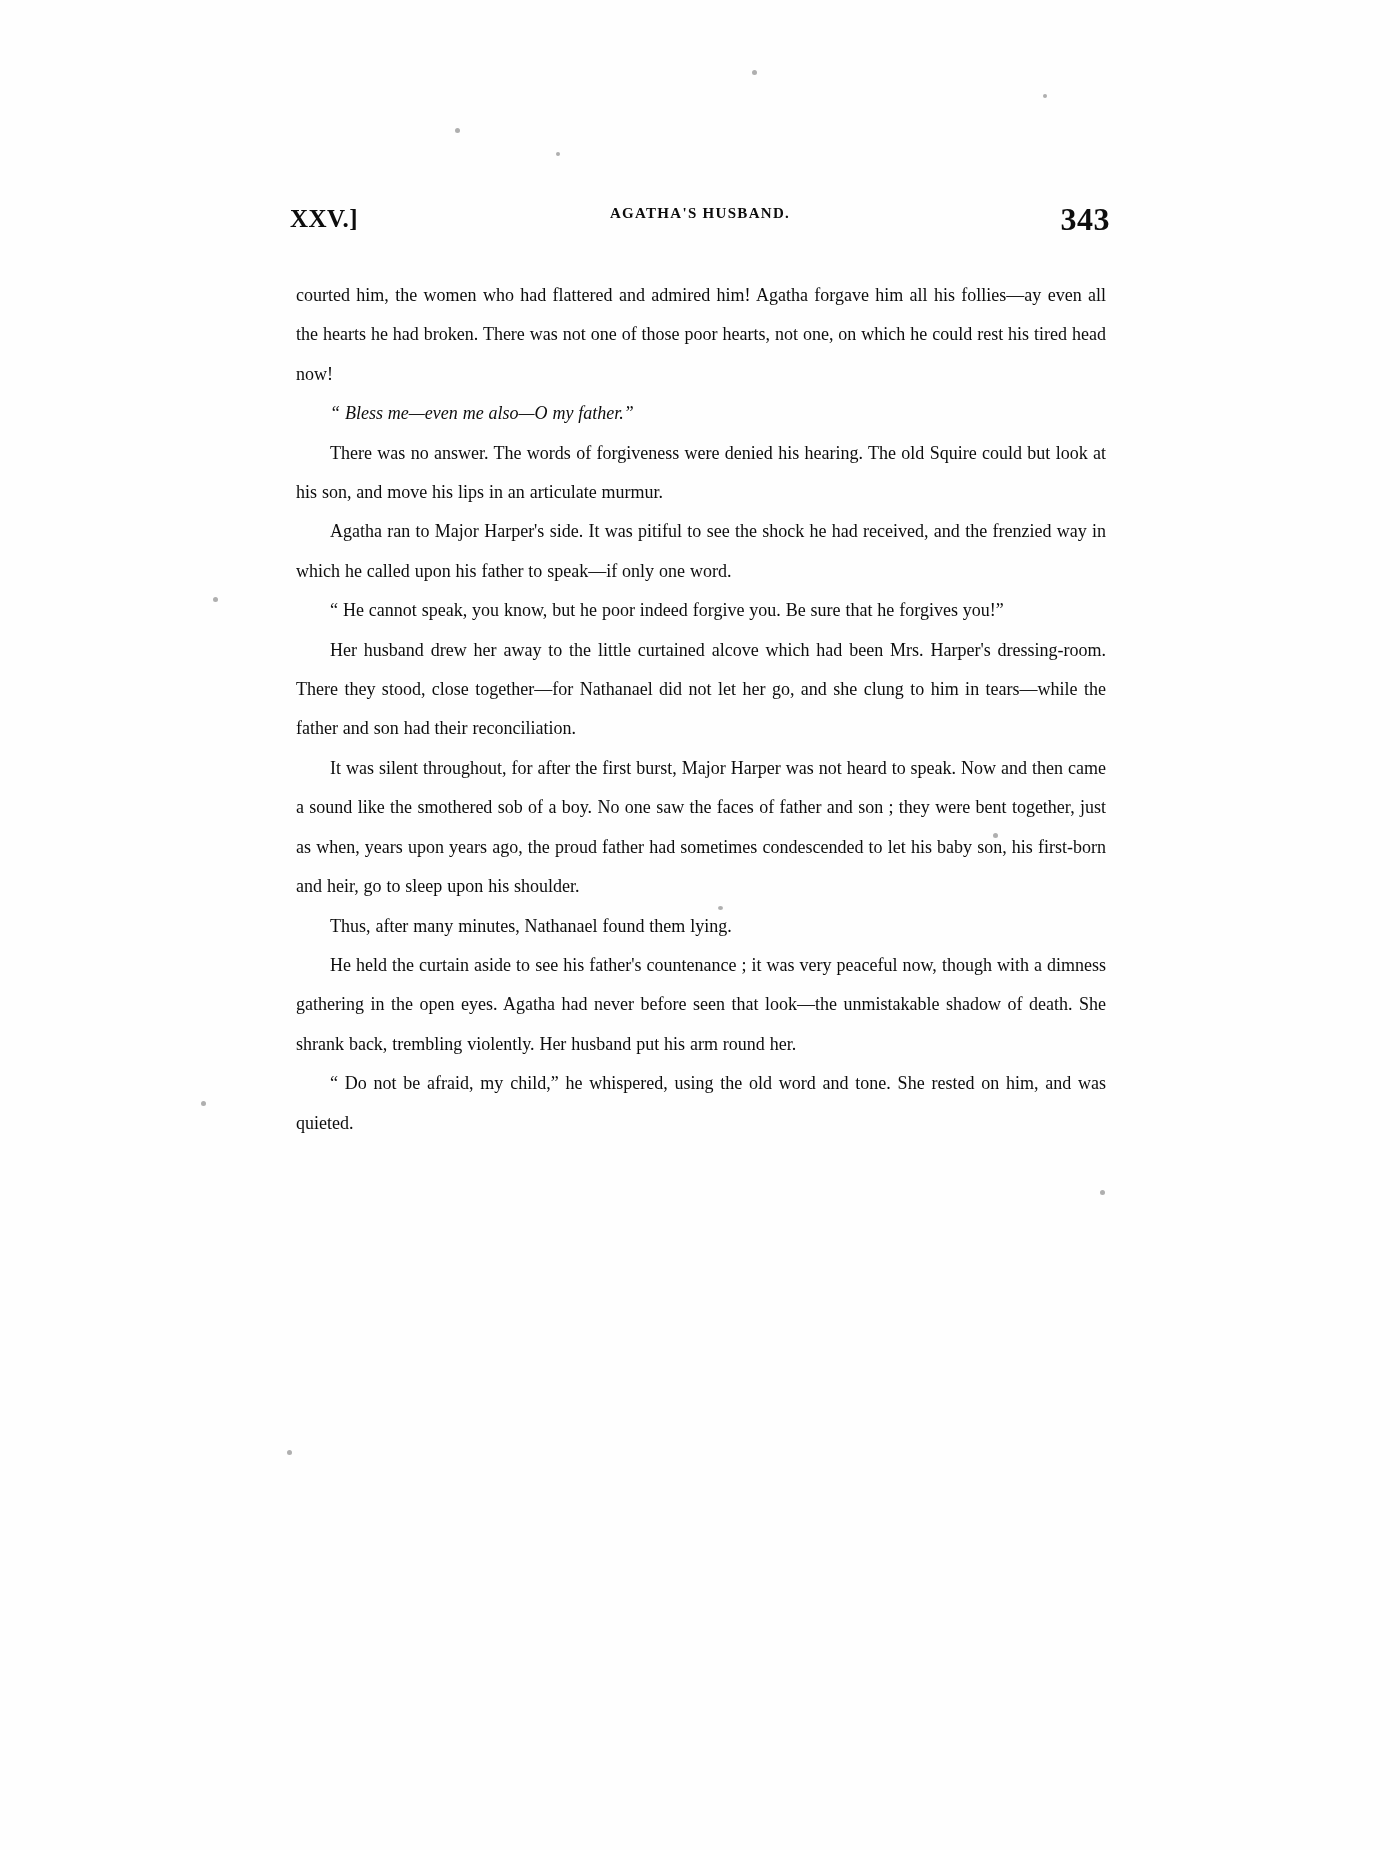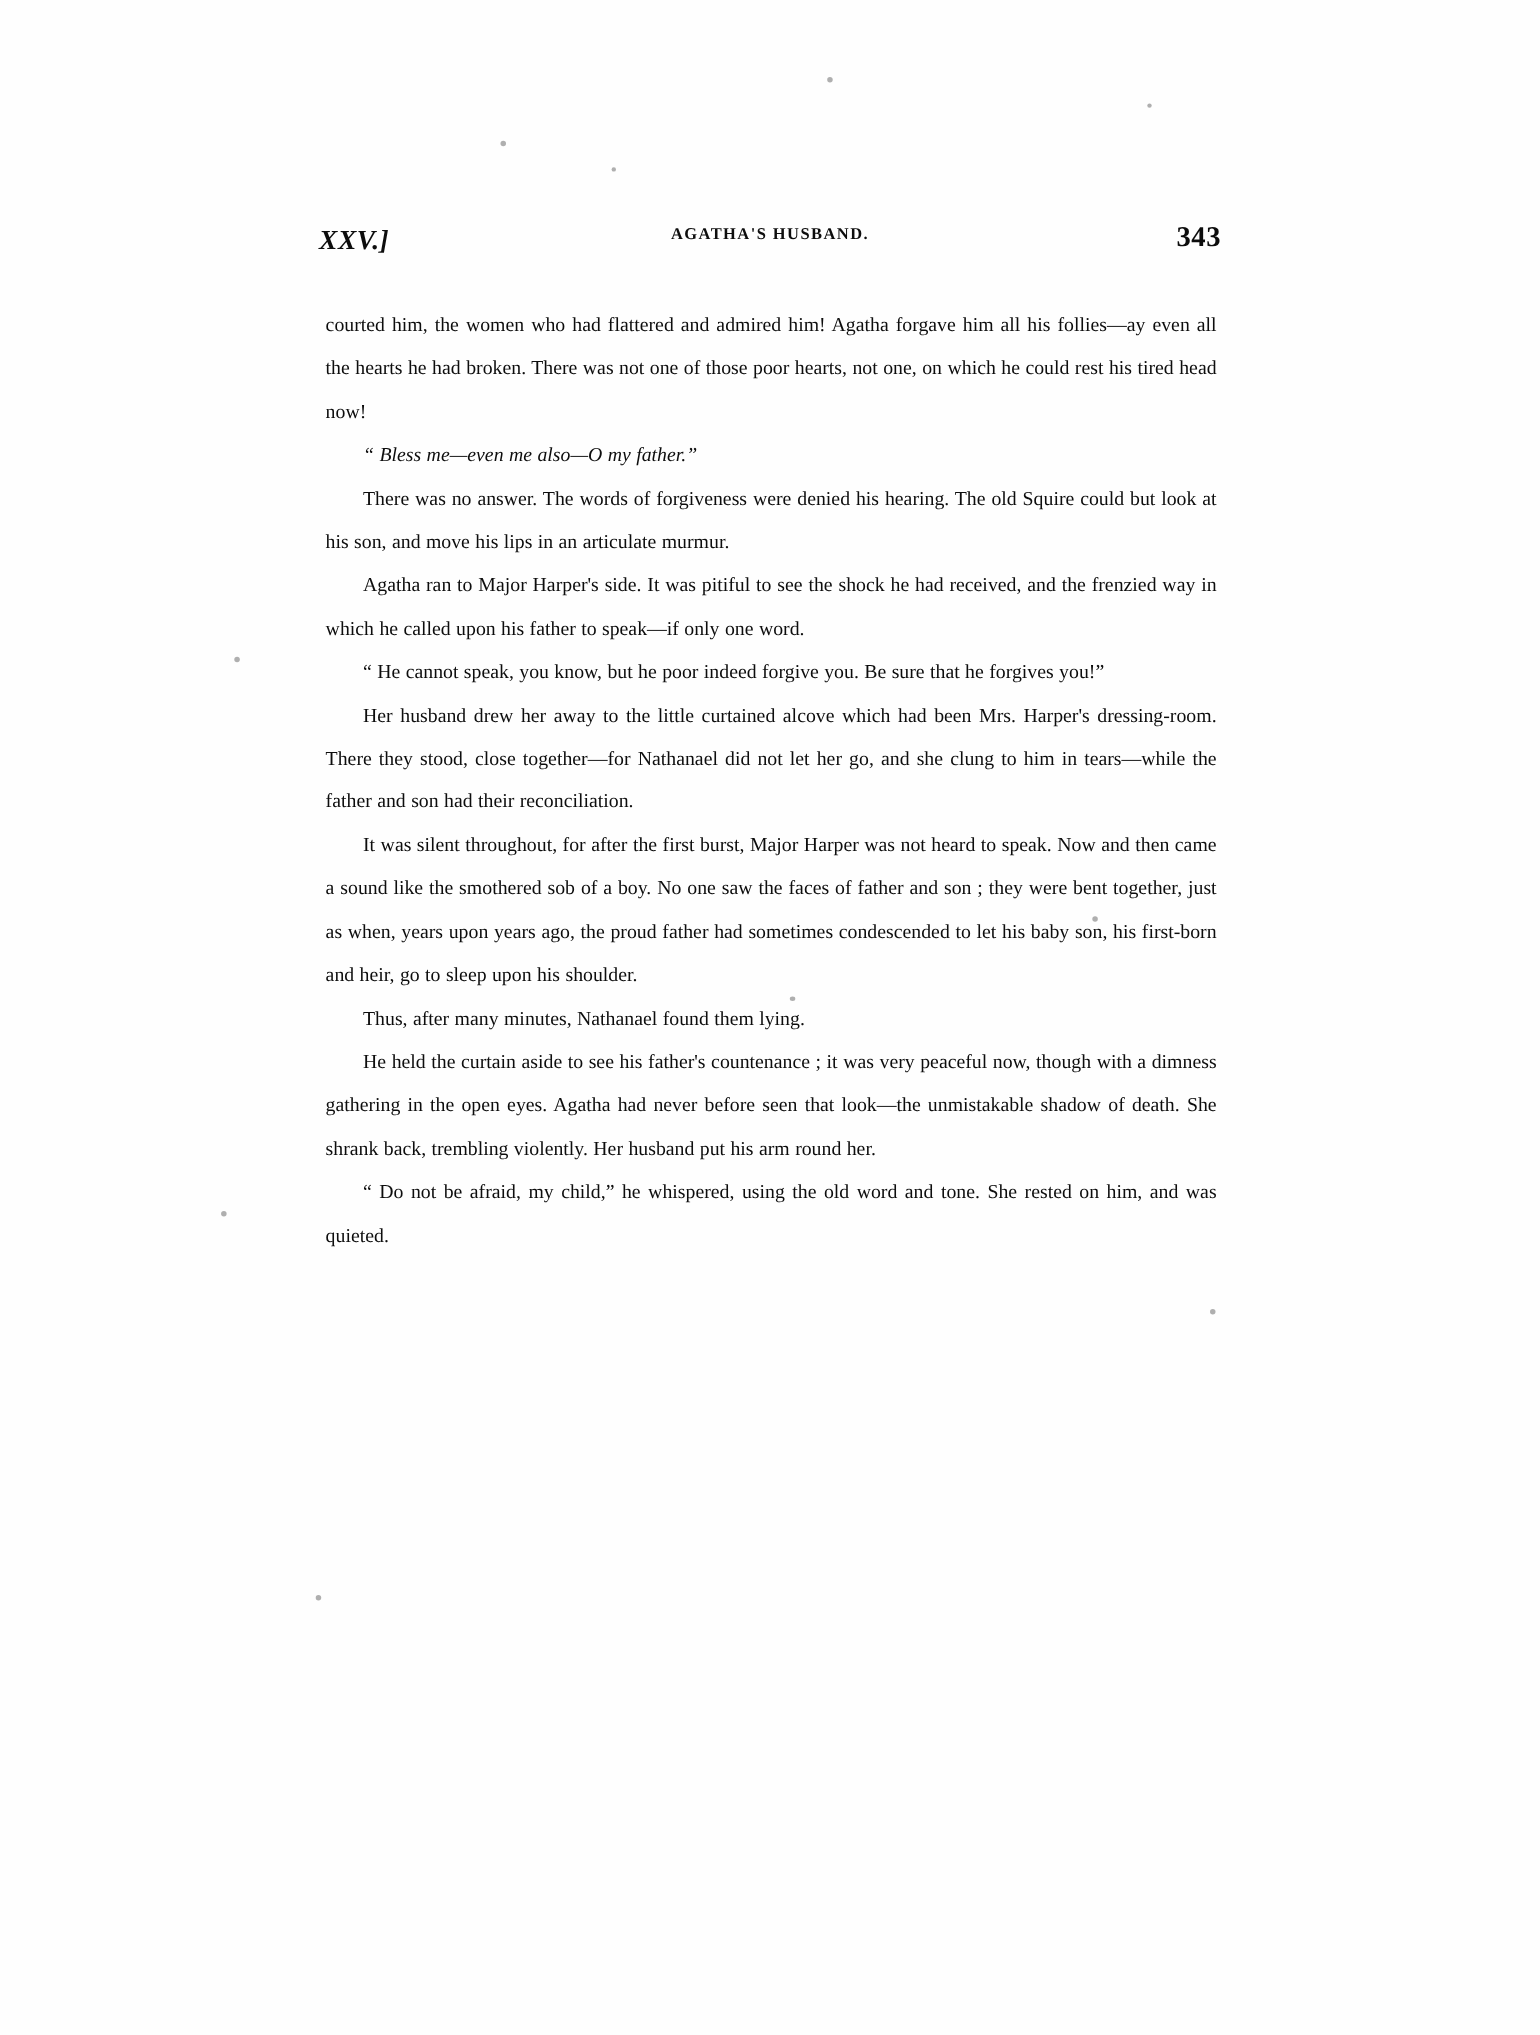--- a/index.html
+++ b/index.html
@@ -37,38 +37,37 @@
     height: 34px;
   }
   .header .chapter {
     position: absolute;
     left: 0;
     top: 0;
     font-size: 25px;
     letter-spacing: 0.5px;
     font-variant: small-caps;
     font-weight: 700;
-    font-style: italic;
   }
   .header .running-title {
     position: absolute;
     left: 0;
     top: 0;
     width: 820px;
     text-align: center;
     font-size: 15px;
     letter-spacing: 1.3px;
     font-variant: small-caps;
     font-weight: 700;
   }
   .header .folio {
     position: absolute;
     right: 0;
     top: -4px;
-    font-size: 26px;
+    font-size: 32px;
     font-weight: 700;
     letter-spacing: 0.5px;
   }
   .body-text {
     position: absolute;
     left: 296px;
     top: 276px;
     width: 810px;
     font-size: 18px;
     line-height: 39.4px;

